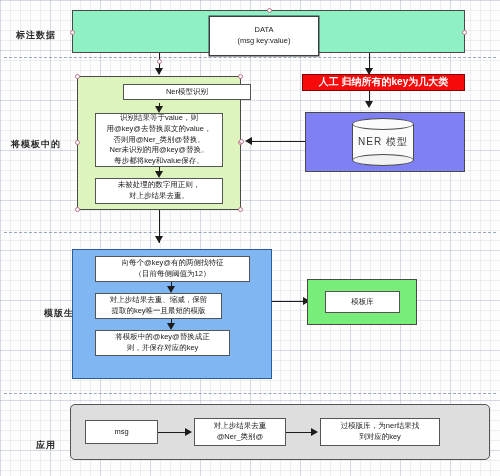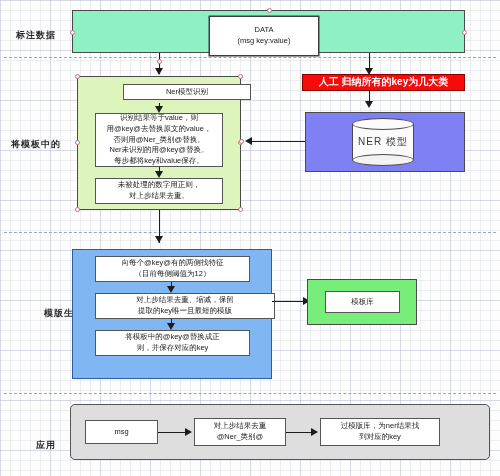--- a/index.html
+++ b/index.html
@@ -244,26 +244,26 @@
   <div class="arrow-v" style="left:159px; top:210px; height:33px;"></div>
   <div class="head-down" style="left:155px; top:236px;"></div>
 
   <div class="band blue" style="left:72px; top:249px; width:200px; height:130px; border-color:#2a5d9e;"></div>
 
   <div class="node" style="left:95px; top:256px; width:155px; height:26px;">向每个@key@有的两侧找特征
 （目前每侧阈值为12）</div>
   <div class="arrow-v" style="left:171px; top:282px; height:8px;"></div>
   <div class="head-down" style="left:167px; top:286px;"></div>
 
-  <div class="node" style="left:95px; top:293px; width:180px; height:26px;">对上步结果去重、缩减，保留
+  <div class="node" style="left:95px; top:293px; width:127px; height:26px;">对上步结果去重、缩减，保留
 提取的key唯一且最短的模版</div>
   <div class="arrow-v" style="left:171px; top:319px; height:8px;"></div>
   <div class="head-down" style="left:167px; top:323px;"></div>
 
-  <div class="node" style="left:95px; top:330px; width:155px; height:26px;">将模板中的@key@替换成正
+  <div class="node" style="left:95px; top:330px; width:135px; height:26px;">将模板中的@key@替换成正
 则，并保存对应的key</div>
 
   <div class="arrow-h" style="left:272px; top:301px; width:34px;"></div>
   <div class="head-right" style="left:303px; top:297px;"></div>
 
   <div class="band green" style="left:307px; top:279px; width:110px; height:46px;"></div>
   <div class="node" style="left:325px; top:291px; width:75px; height:22px;">模板库</div>
 
   <div class="band gray" style="left:70px; top:404px; width:420px; height:56px;"></div>
 

